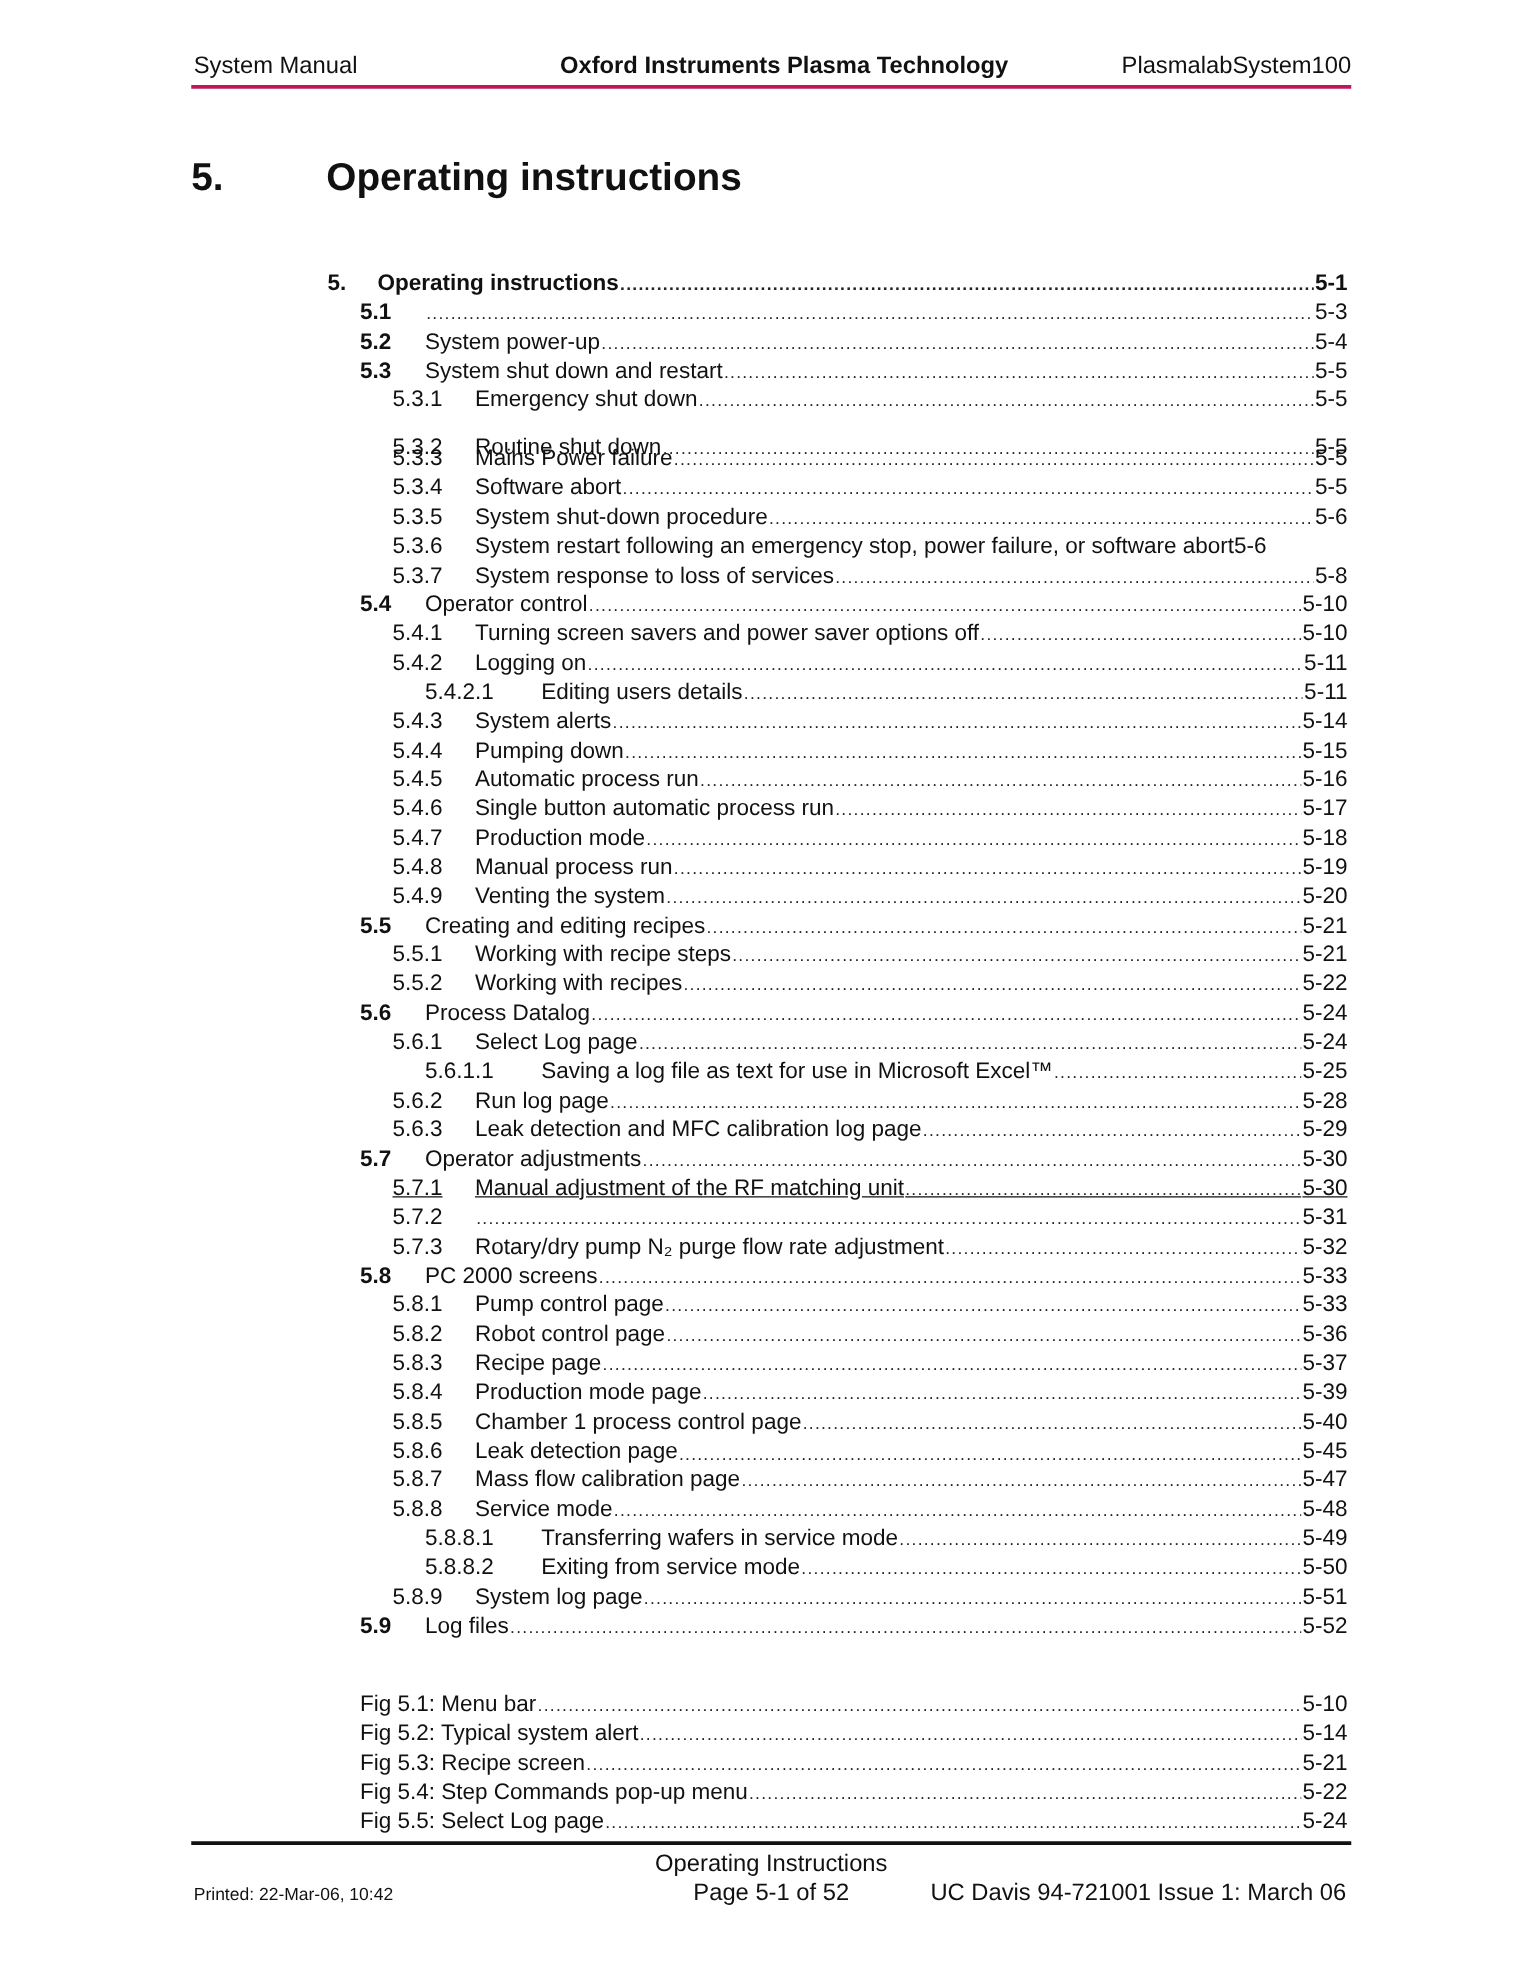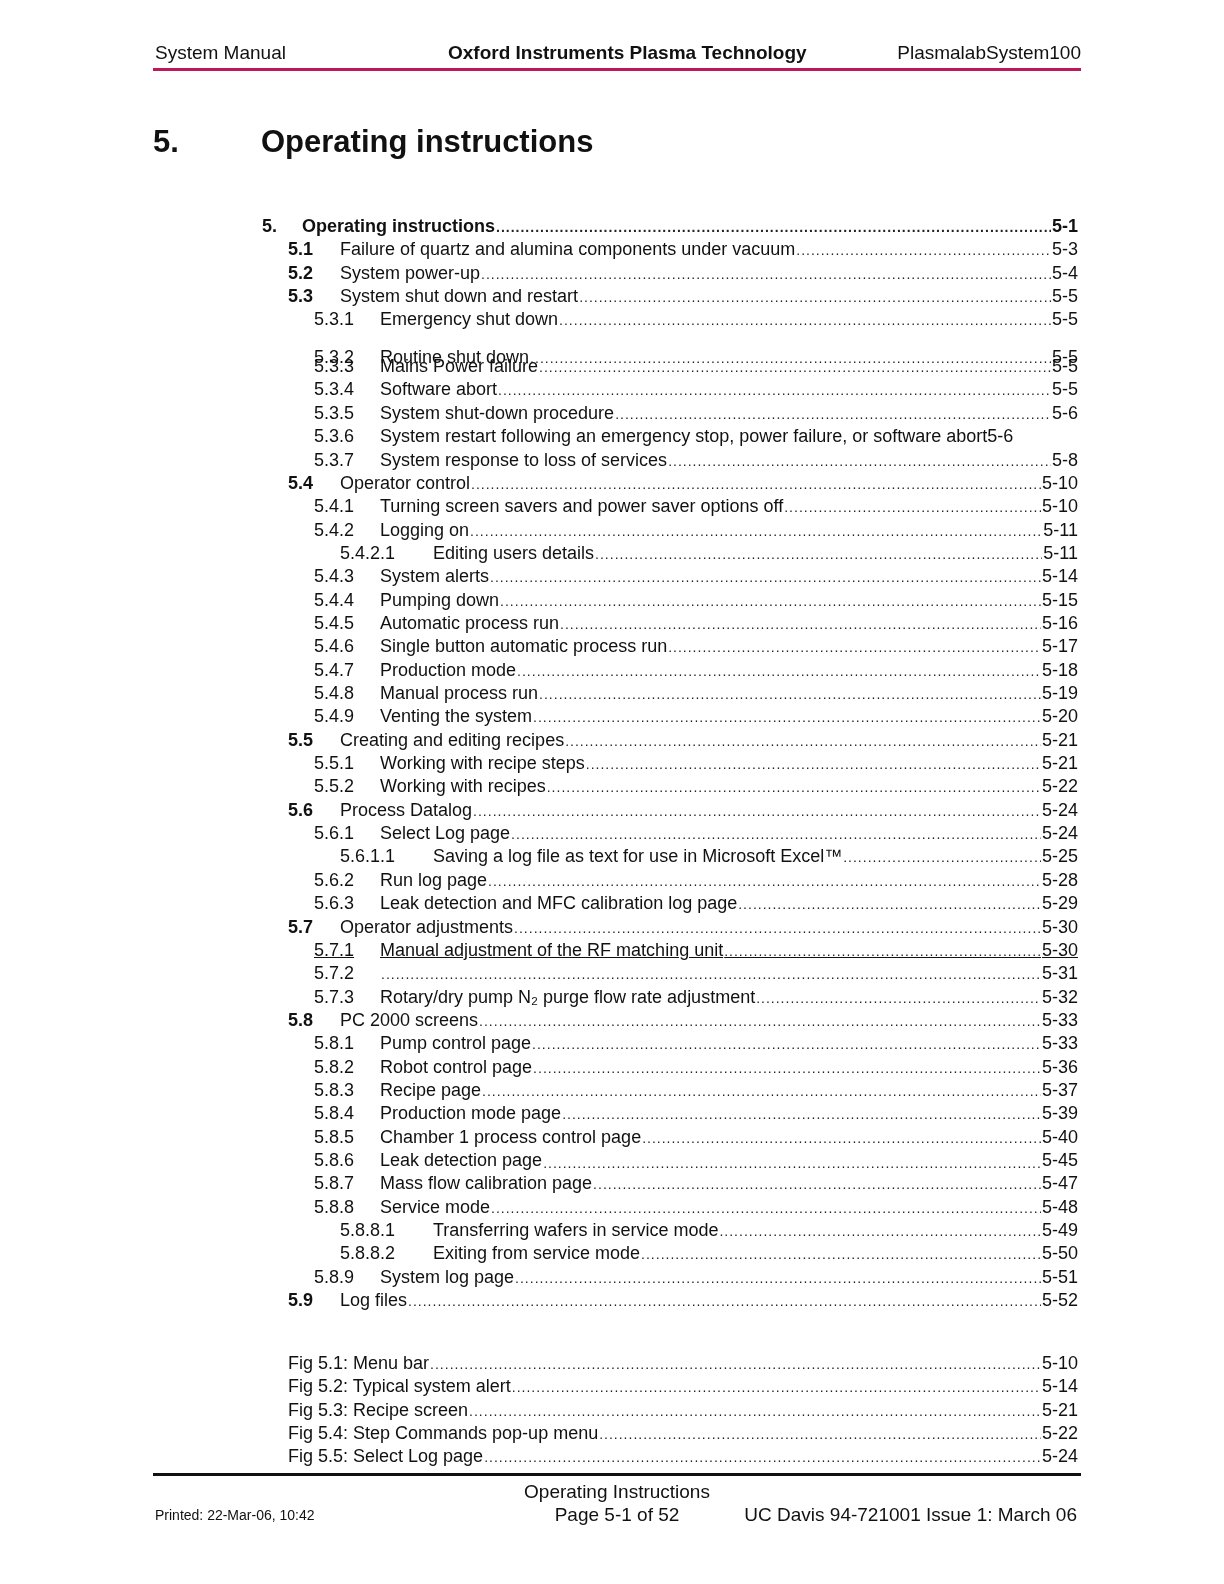--- a/index.html
+++ b/index.html
@@ -72,21 +72,20 @@
 
 <div class="toc" id="toc">
     <div class="row lvl0" style="top: 0px;">
       <span class="num">5.</span>
       <span class="text">Operating instructions</span>
       <span class="leader"></span>
       <span class="page">5-1</span>
     </div>
     <div class="row lvl1" style="top: 23px;">
       <span class="num">5.1</span>
-      <span class="text">Failure of quartz and alumina components under vacuum</span>
       <span class="leader"></span>
       <span class="page">5-3</span>
     </div>
     <div class="row lvl1" style="top: 47px;">
       <span class="num">5.2</span>
       <span class="text">System power-up</span>
       <span class="leader"></span>
       <span class="page">5-4</span>
     </div>
     <div class="row lvl1" style="top: 70px;">

